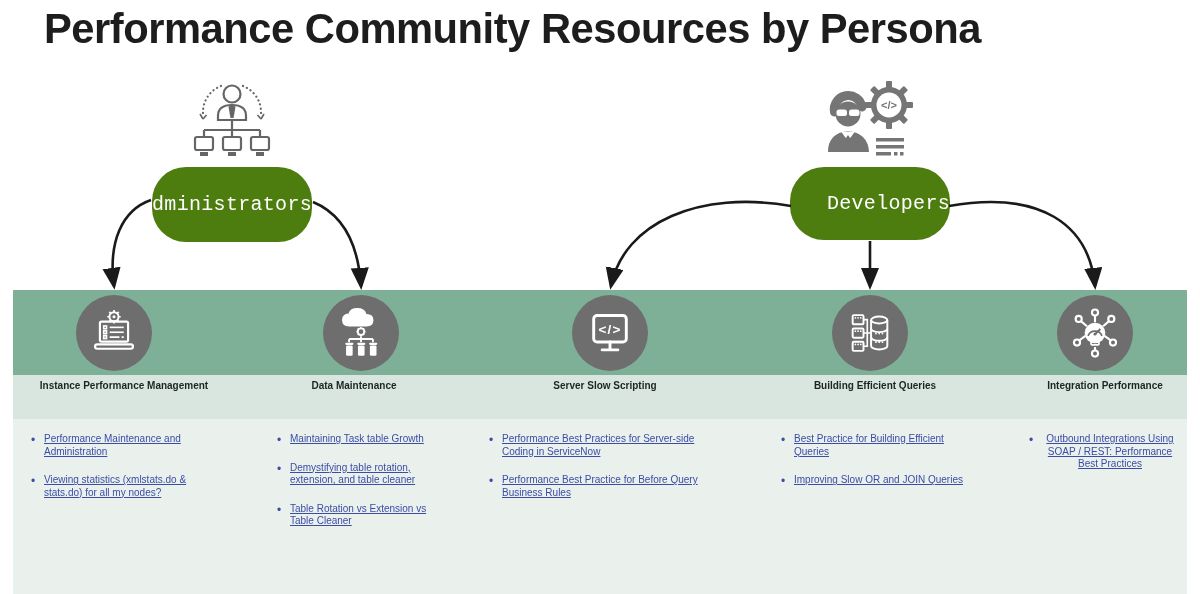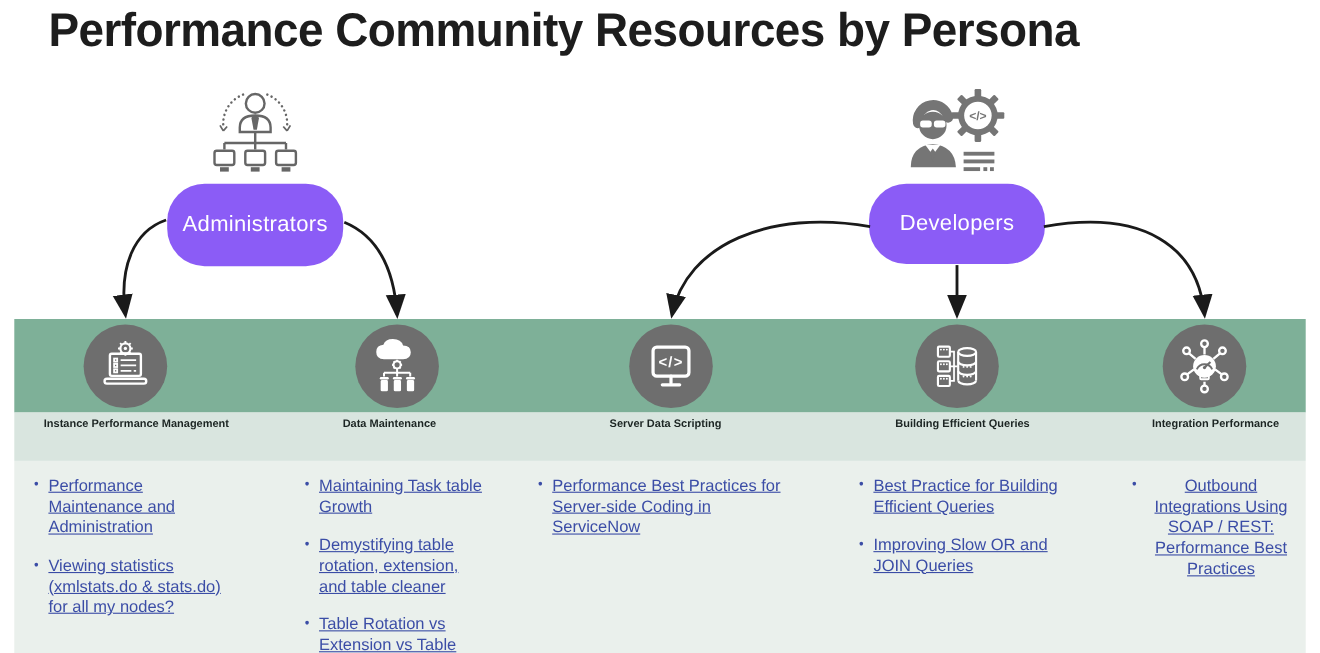--- a/index.html
+++ b/index.html
@@ -7,23 +7,23 @@
     width:1200px; height:594px; position:relative; overflow:hidden;
     background:#ffffff; font-family:"Liberation Sans", sans-serif;
   }
   .title {
     position:absolute; left:44px; top:4px;
     font-size:43px; font-weight:bold; color:#1d1d1d;
     letter-spacing:-0.5px; transform:scaleX(0.97); transform-origin:left top;
     white-space:nowrap;
   }
   .pill {
-    position:absolute; background:#8b5cf6; border-radius:34px;
-    display:flex; align-items:center; justify-content:center;
-    color:#ffffff; font-size:20px; letter-spacing:0.3px;
+    position:absolute; background:#4d7c0f; border-radius:34px;
+    display:flex; align-items:center; justify-content:flex-end;
+    color:#ffffff; font-size:20px; letter-spacing:0.3px;font-family:Liberation Mono, monospace;
   }
   .pill-admin { left:152px; top:167px; width:160px; height:75px; }
   .pill-dev   { left:790px; top:167px; width:160px; height:73px; }
   .persona-icon { position:absolute; }
   .arrows { position:absolute; left:0; top:0; pointer-events:none; }
   .band  { position:absolute; left:13px; top:290px; width:1174px; height:85px; background:#7eb098; }
   .strip { position:absolute; left:13px; top:375px; width:1174px; height:44px; background:#d9e5df; }
   .panel { position:absolute; left:13px; top:419px; width:1174px; height:175px; background:#eaf0ec; }
   .circle {
     position:absolute; top:295px; width:76px; height:76px; border-radius:50%;
@@ -35,21 +35,21 @@
     color:#1c2523; text-align:center; line-height:1.28;
   }
   .h1 { left:24px;   width:200px; }
   .h2 { left:254px;  width:200px; }
   .h3 { left:505px;  width:200px; }
   .h4 { left:755px;  width:240px; }
   .h5 { left:1040px; width:130px; }
   .links { position:absolute; top:433px; list-style:none; margin:0; padding:0; }
   .links li {
     position:relative; padding-left:14px; margin-bottom:16px;
-    font-size:15px; line-height:1.26;
+    font-size:10px; line-height:1.26;
   }
   .links li::before {
     content:"\2022"; position:absolute; left:1px; top:0;
     color:#3b4da6; font-size:12px;
   }
   .links a { color:#3b4da6; text-decoration:underline; cursor:pointer; }
   .l1 { left:30px;   width:180px; }
   .l2 { left:276px;  width:165px; }
   .l3 { left:488px;  width:235px; }
   .l4 { left:780px;  width:185px; }
@@ -239,37 +239,38 @@
       <path d="M17.8 26.5 A6.7 6.7 0 0 1 30.2 26.5"></path>
       <path d="M24 25 L28.8 20.5" stroke-width="1.8"></path>
     </g>
     <circle cx="24" cy="25" r="1.3" fill="#6e6e6e"></circle>
     <rect x="20.5" y="31" width="7" height="3.5" rx="0.8" fill="none" stroke="#ffffff" stroke-width="1.5"></rect>
   </svg>
 </div>
 
 <div class="colheader h1">Instance Performance Management</div>
 <div class="colheader h2">Data Maintenance</div>
-<div class="colheader h3">Server Data Scripting</div>
+<div class="colheader h3">Server Slow Scripting</div>
 <div class="colheader h4">Building Efficient Queries</div>
 <div class="colheader h5">Integration Performance</div>
 
 <ul class="links l1">
   <li><a>Performance Maintenance and Administration</a></li>
   <li><a>Viewing statistics (xmlstats.do &amp; stats.do) for all my nodes?</a></li>
 </ul>
 
 <ul class="links l2">
   <li><a>Maintaining Task table Growth</a></li>
   <li><a>Demystifying table rotation, extension, and table cleaner</a></li>
   <li><a>Table Rotation vs Extension vs Table Cleaner</a></li>
 </ul>
 
 <ul class="links l3">
   <li><a>Performance Best Practices for Server-side Coding in ServiceNow</a></li>
+  <li><a>Performance Best Practice for Before Query Business Rules</a></li>
 </ul>
 
 <ul class="links l4">
   <li><a>Best Practice for Building Efficient Queries</a></li>
   <li><a>Improving Slow OR and JOIN Queries</a></li>
 </ul>
 
 <ul class="links l5">
   <li><a>Outbound Integrations Using SOAP / REST: Performance Best Practices</a></li>
 </ul>

